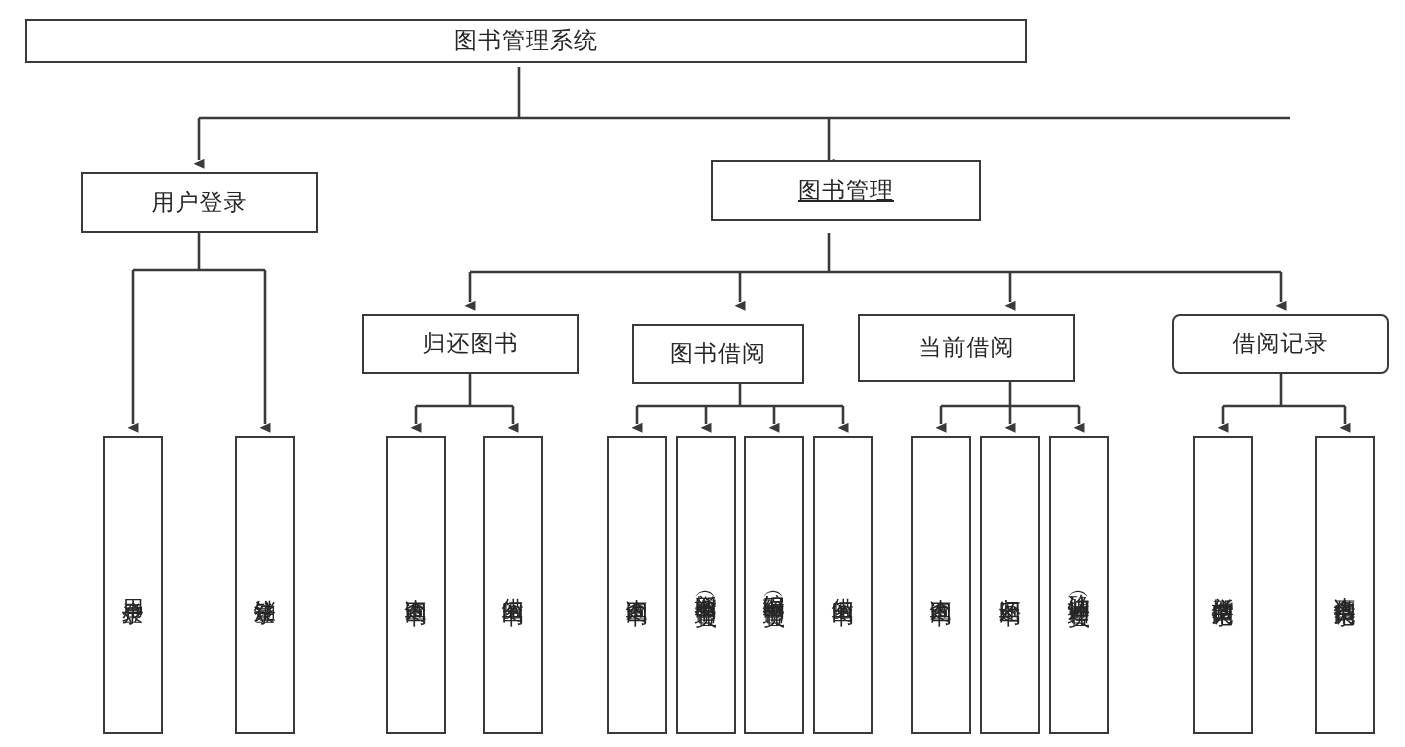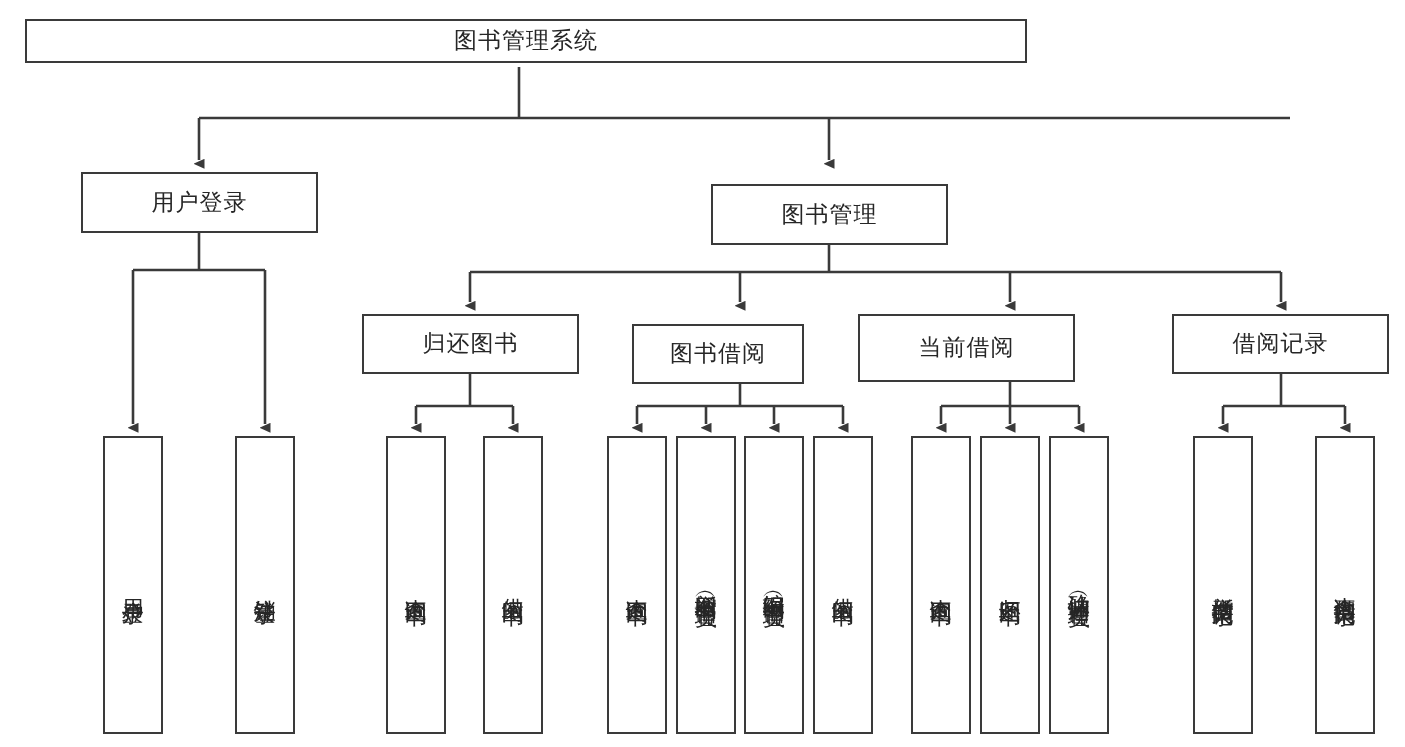--- a/index.html
+++ b/index.html
@@ -115,34 +115,34 @@
     </g>
   </svg>
 
   <div class="node horiz" style="left:25px;top:11px;width:1002px;height:44px;margin-top:8px;">
     <span>图书管理系统</span>
   </div>
 
   <div class="node horiz" style="left:81px;top:172px;width:237px;height:61px;">
     <span>用户登录</span>
   </div>
-  <div class="node horiz" style="left:711px;top:184px;width:237px;height:61px;">
+  <div class="node horiz" style="left:711px;top:160px;width:270px;height:61px;text-decoration:underline;">
     <span>图书管理</span>
   </div>
 
   <div class="node horiz" style="left:362px;top:314px;width:217px;height:60px;">
     <span>归还图书</span>
   </div>
   <div class="node horiz" style="left:632px;top:324px;width:172px;height:60px;">
     <span>图书借阅</span>
   </div>
   <div class="node horiz" style="left:858px;top:314px;width:217px;height:68px;text-align:center;">
     <span>当前借阅</span>
   </div>
-  <div class="node horiz" style="left:1172px;top:314px;width:217px;height:60px;">
+  <div class="node horiz" style="left:1172px;top:314px;width:217px;height:60px;border-radius:8px;">
     <span>借阅记录</span>
   </div>
 
   <div class="node vert" style="left:103px;top:436px;width:60px;height:298px;">
     <span>用户登录</span>
   </div>
   <div class="node vert" style="left:235px;top:436px;width:60px;height:298px;">
     <span>注销登录</span>
   </div>
 

